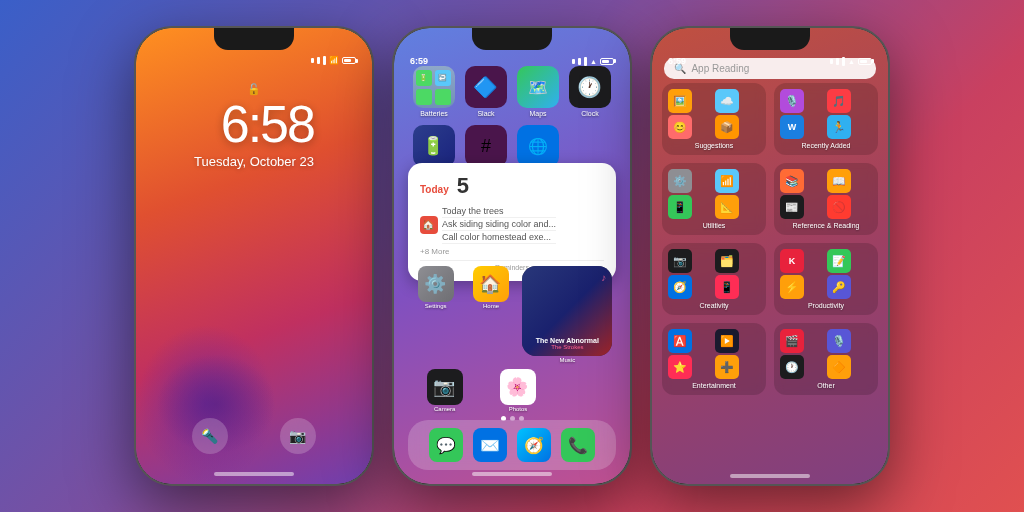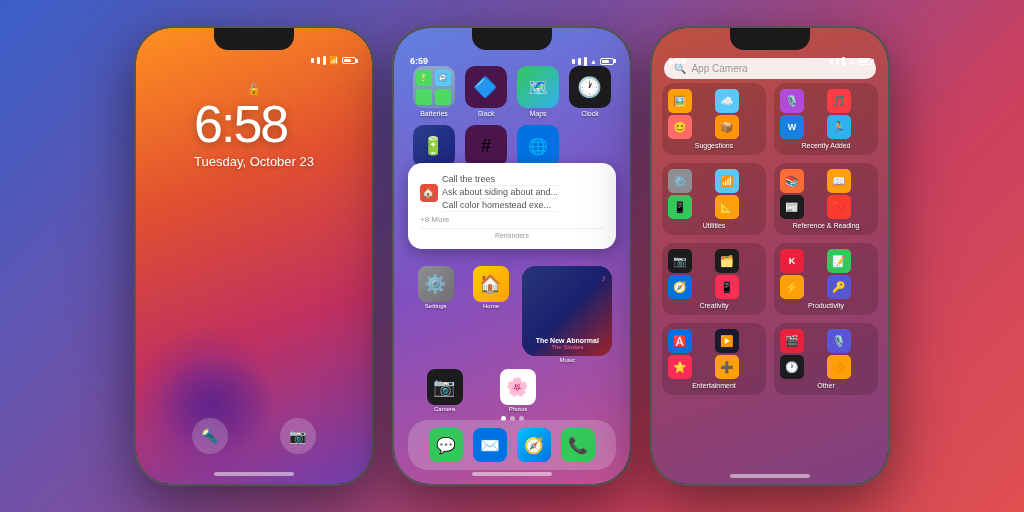--- a/index.html
+++ b/index.html
@@ -118,21 +118,21 @@
     .lock-wallpaper .blob2 {
       position: absolute;
       bottom: 30px; left: 20px;
       width: 120px; height: 100px;
       background: radial-gradient(ellipse, rgba(80,30,130,0.6) 0%, transparent 70%);
       border-radius: 50%;
     }
     .lock-time-area {
       position: absolute;
       top: 70px;
-      text-align: left;
+      text-align: right;
       color: white;
     }
     .lock-time {
       font-size: 52px;
       font-weight: 200;
       letter-spacing: -2px;
       line-height: 1;
       text-shadow: 0 2px 8px rgba(0,0,0,0.3);
     }
     .lock-date {
@@ -502,26 +502,30 @@
             </div>
             <span class="app-label">Translate</span>
           </div>
           <div class="app-icon-wrap">
             <div style="width:42px;height:42px;"></div>
           </div>
         </div>
       </div>
 
       <div class="widget-reminders">
+        <div class="widget-header">
+          <span class="widget-title">Today</span>
+          <span class="widget-count">5</span>
+        </div>
         <div class="widget-items">
           <div class="widget-icon-row">
             <div class="reminder-icon">🏠</div>
             <div>
-              <div class="widget-item">Call the trees</div>
-              <div class="widget-item">Ask about siding about and...</div>
+              <div class="widget-item">Today the trees</div>
+              <div class="widget-item">Ask siding siding color and...</div>
               <div class="widget-item">Call color homestead exe...</div>
             </div>
           </div>
           <div class="widget-more">+8 More</div>
         </div>
         <div class="widget-footer">Reminders</div>
       </div>
 
       <div class="home-bottom">
         <div style="display:flex;justify-content:space-around;margin-bottom:6px;">
@@ -598,21 +602,21 @@
           <div class="signal-bar" style="height:9px"></div>
           <span style="font-size:7px;color:white;">▲</span>
           <div class="battery-icon">
               <div class="battery-fill"></div>
             </div>
         </div>
       </div>
 
       <div class="library-search">
         <span class="search-icon-lib">🔍</span>
-        <span class="search-text">App Camera</span>
+        <span class="search-text">App Reading</span>
       </div>
 
       <div class="library-grid">
 
         <div class="lib-row">
           <div class="lib-folder">
             <div class="lib-folder-grid">
               <div class="lib-mini-icon" style="background:#ff9f0a;font-size:11px;">🖼️</div>
               <div class="lib-mini-icon" style="background:#5ac8fa;font-size:11px;">☁️</div>
               <div class="lib-mini-icon" style="background:#ff6b6b;font-size:11px;">😊</div>

